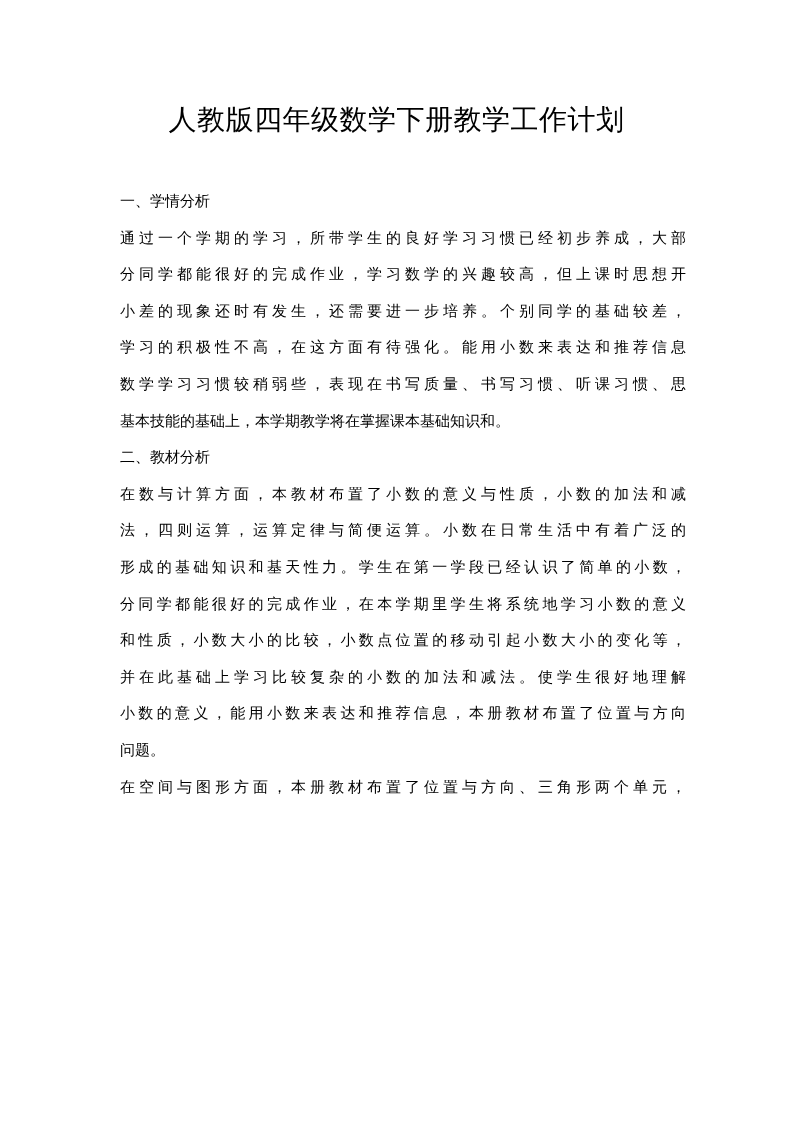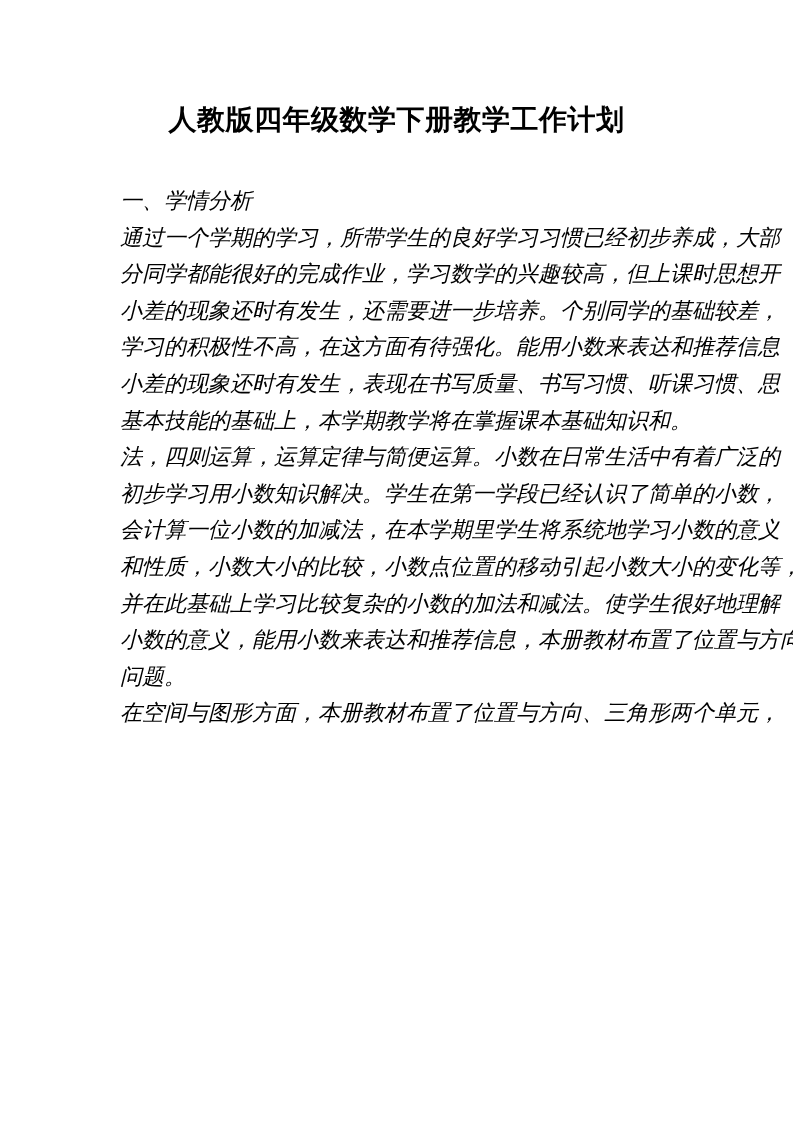--- a/index.html
+++ b/index.html
@@ -1,41 +1,43 @@
 <!DOCTYPE html>
 <html><head>
 <meta charset="utf-8">
 <style>
   html, body { margin:0; padding:0; background:#ffffff; }
   body { width:793px; height:1122px; overflow:hidden; position:relative;
          font-family:"DejaVu Serif","Liberation Serif",serif; color:#000; }
   .page { position:absolute; left:0; top:0; width:793px; height:1122px; background:#fff; }
   .title { position:absolute; left:0; width:793px; top:100px; text-align:center;
-           font-family:"DejaVu Sans","Liberation Sans",sans-serif; font-weight:bold;
+           font-family:"DejaVu Sans","Liberation Sans",sans-serif; font-weight:normal;
            font-size:28px; line-height:40px; letter-spacing:0.5px; }
   .body { position:absolute; left:120px; top:183px; width:566px; }
-  .line { font-size:22px; line-height:36.6px; height:36.6px; white-space:nowrap;
-          text-align:justify; text-align-last:justify;font-style:italic; }
+  .line { font-size:15px; line-height:36.6px; height:36.6px; white-space:nowrap;
+          text-align:justify; text-align-last:justify; }
   .line.last { text-align-last:left; }
 </style>
 </head>
 <body>
 
 <div class="page">
   <div class="title">人教版四年级数学下册教学工作计划</div>
   <div class="body">
     <div class="line last">一、学情分析</div>
     <div class="line">通过一个学期的学习，所带学生的良好学习习惯已经初步养成，大部</div>
     <div class="line">分同学都能很好的完成作业，学习数学的兴趣较高，但上课时思想开</div>
     <div class="line">小差的现象还时有发生，还需要进一步培养。个别同学的基础较差，</div>
     <div class="line">学习的积极性不高，在这方面有待强化。能用小数来表达和推荐信息</div>
-    <div class="line">小差的现象还时有发生，表现在书写质量、书写习惯、听课习惯、思</div>
+    <div class="line">数学学习习惯较稍弱些，表现在书写质量、书写习惯、听课习惯、思</div>
     <div class="line last">基本技能的基础上，本学期教学将在掌握课本基础知识和。</div>
+    <div class="line last">二、教材分析</div>
+    <div class="line">在数与计算方面，本教材布置了小数的意义与性质，小数的加法和减</div>
     <div class="line">法，四则运算，运算定律与简便运算。小数在日常生活中有着广泛的</div>
-    <div class="line">初步学习用小数知识解决。学生在第一学段已经认识了简单的小数，</div>
-    <div class="line">会计算一位小数的加减法，在本学期里学生将系统地学习小数的意义</div>
+    <div class="line">形成的基础知识和基天性力。学生在第一学段已经认识了简单的小数，</div>
+    <div class="line">分同学都能很好的完成作业，在本学期里学生将系统地学习小数的意义</div>
     <div class="line">和性质，小数大小的比较，小数点位置的移动引起小数大小的变化等，</div>
     <div class="line">并在此基础上学习比较复杂的小数的加法和减法。使学生很好地理解</div>
     <div class="line">小数的意义，能用小数来表达和推荐信息，本册教材布置了位置与方向</div>
     <div class="line last">问题。</div>
     <div class="line">在空间与图形方面，本册教材布置了位置与方向、三角形两个单元，</div>
   </div>
 </div>
 
 </body></html>

